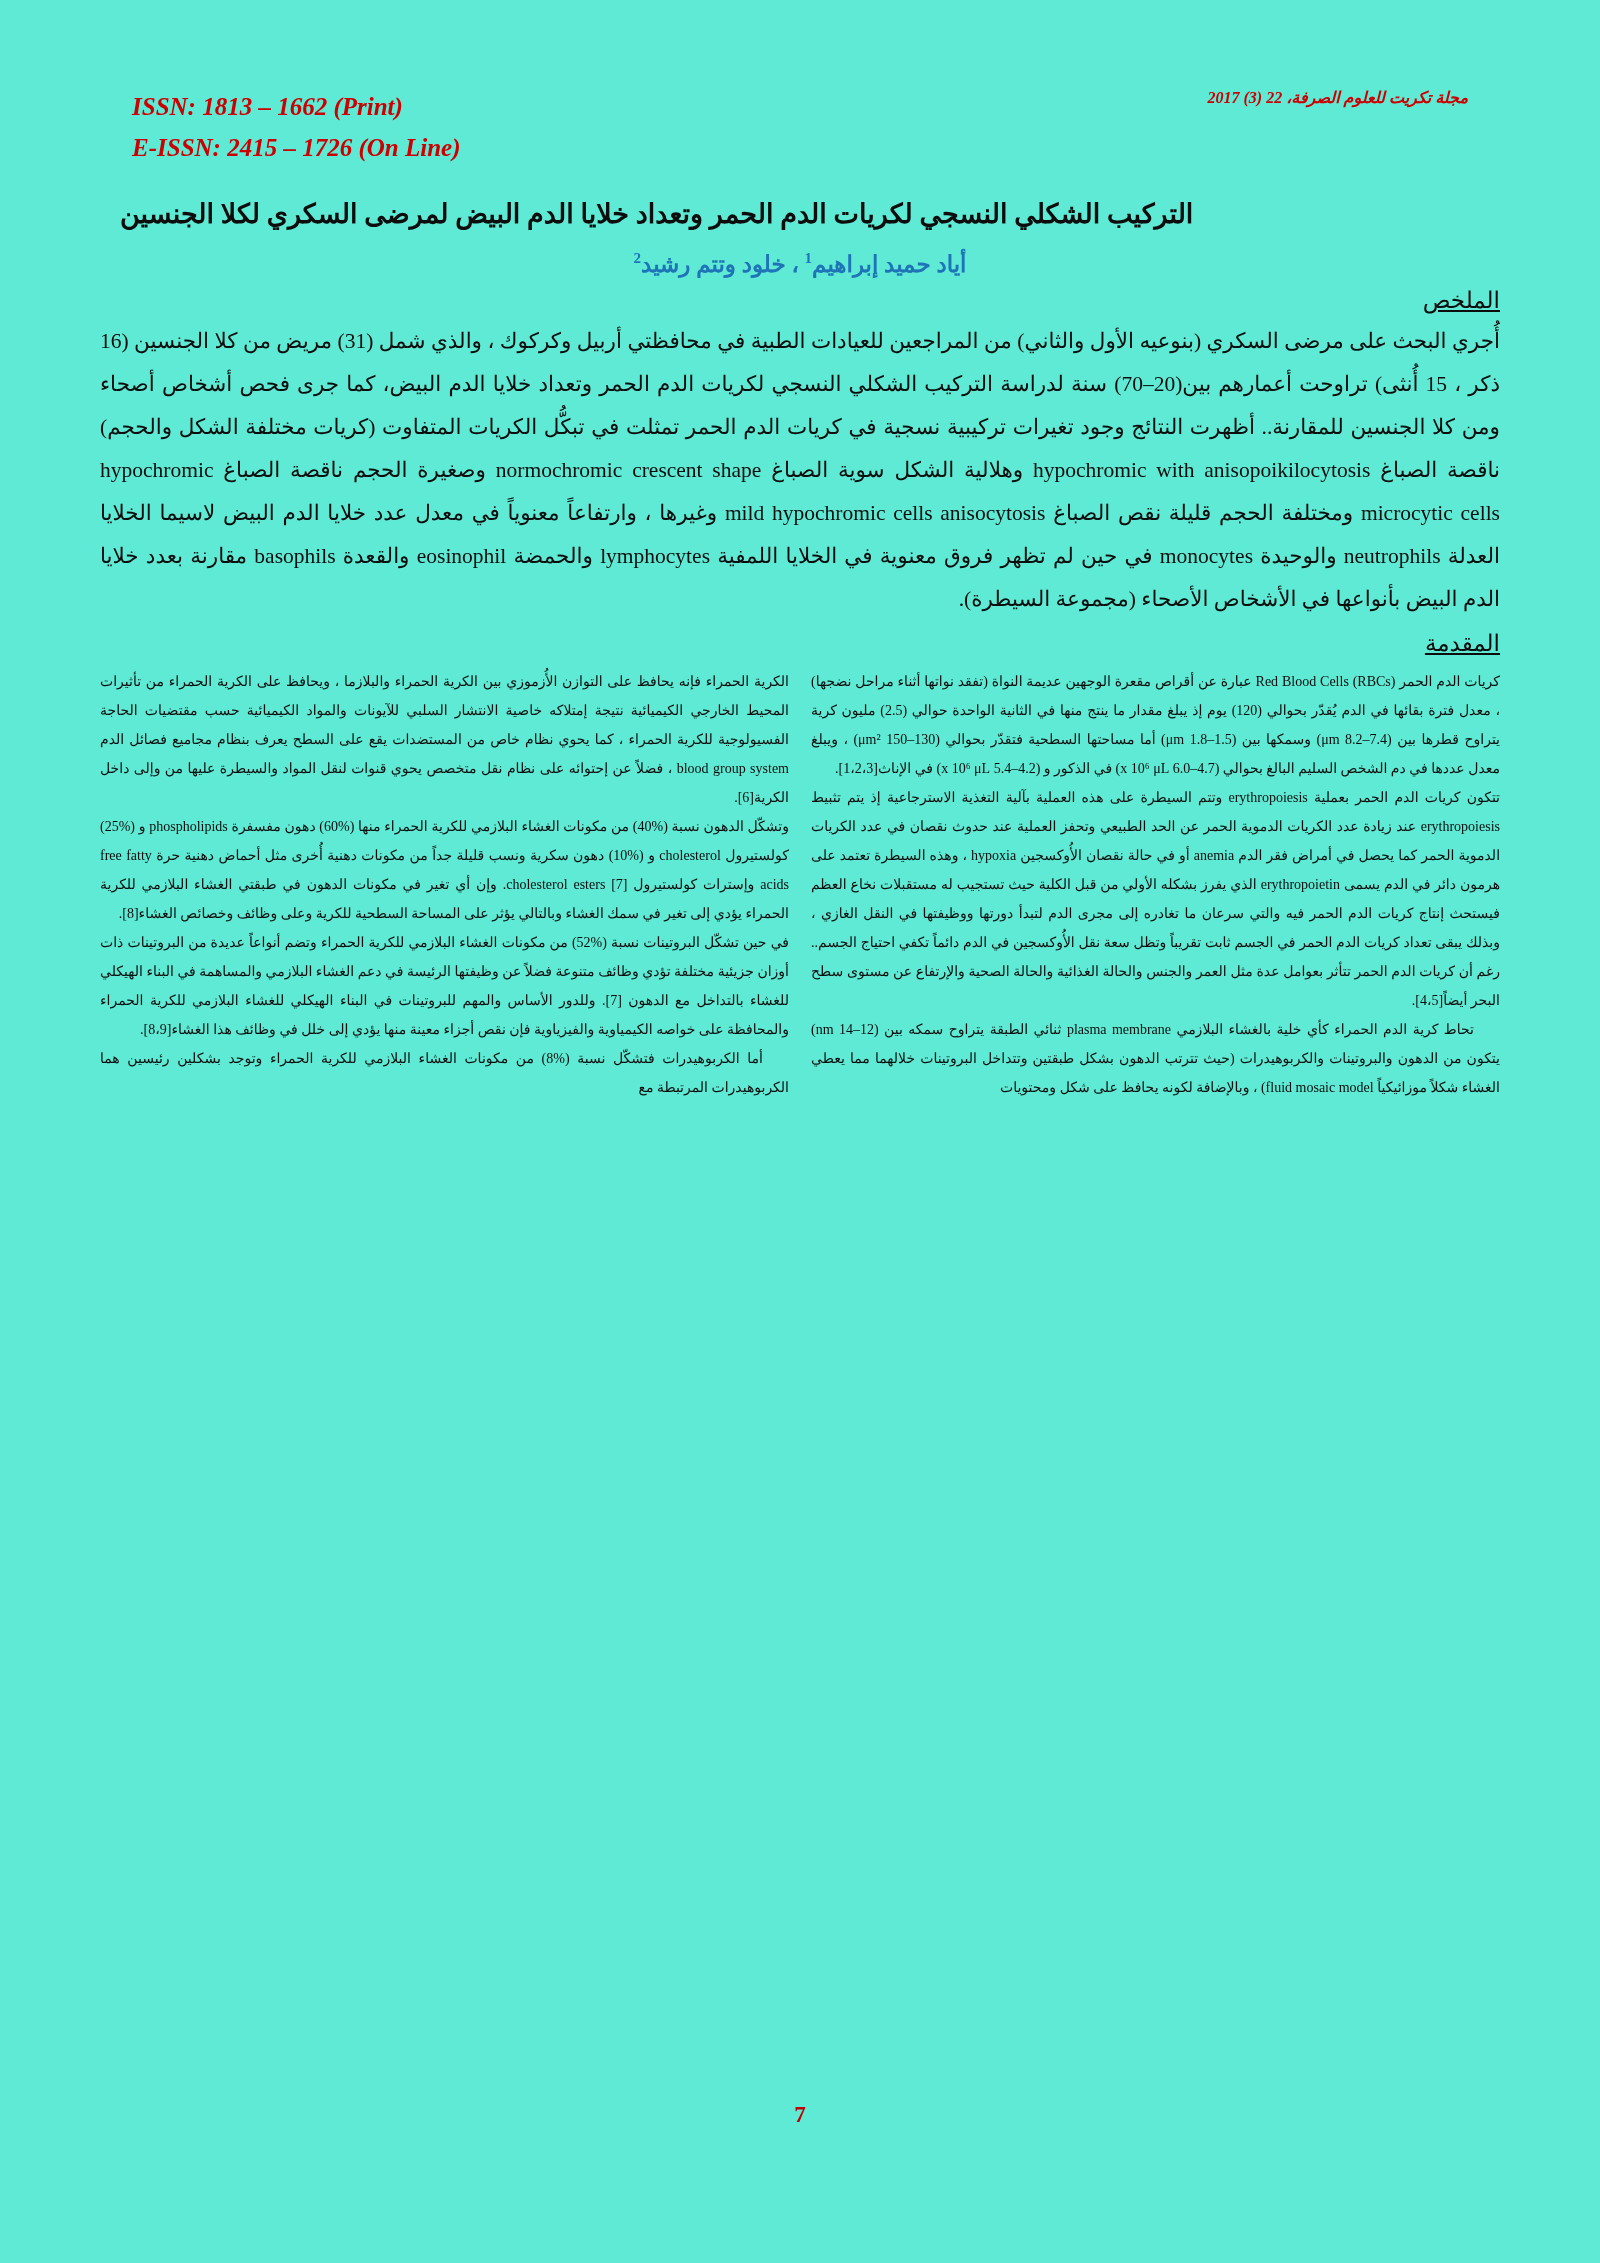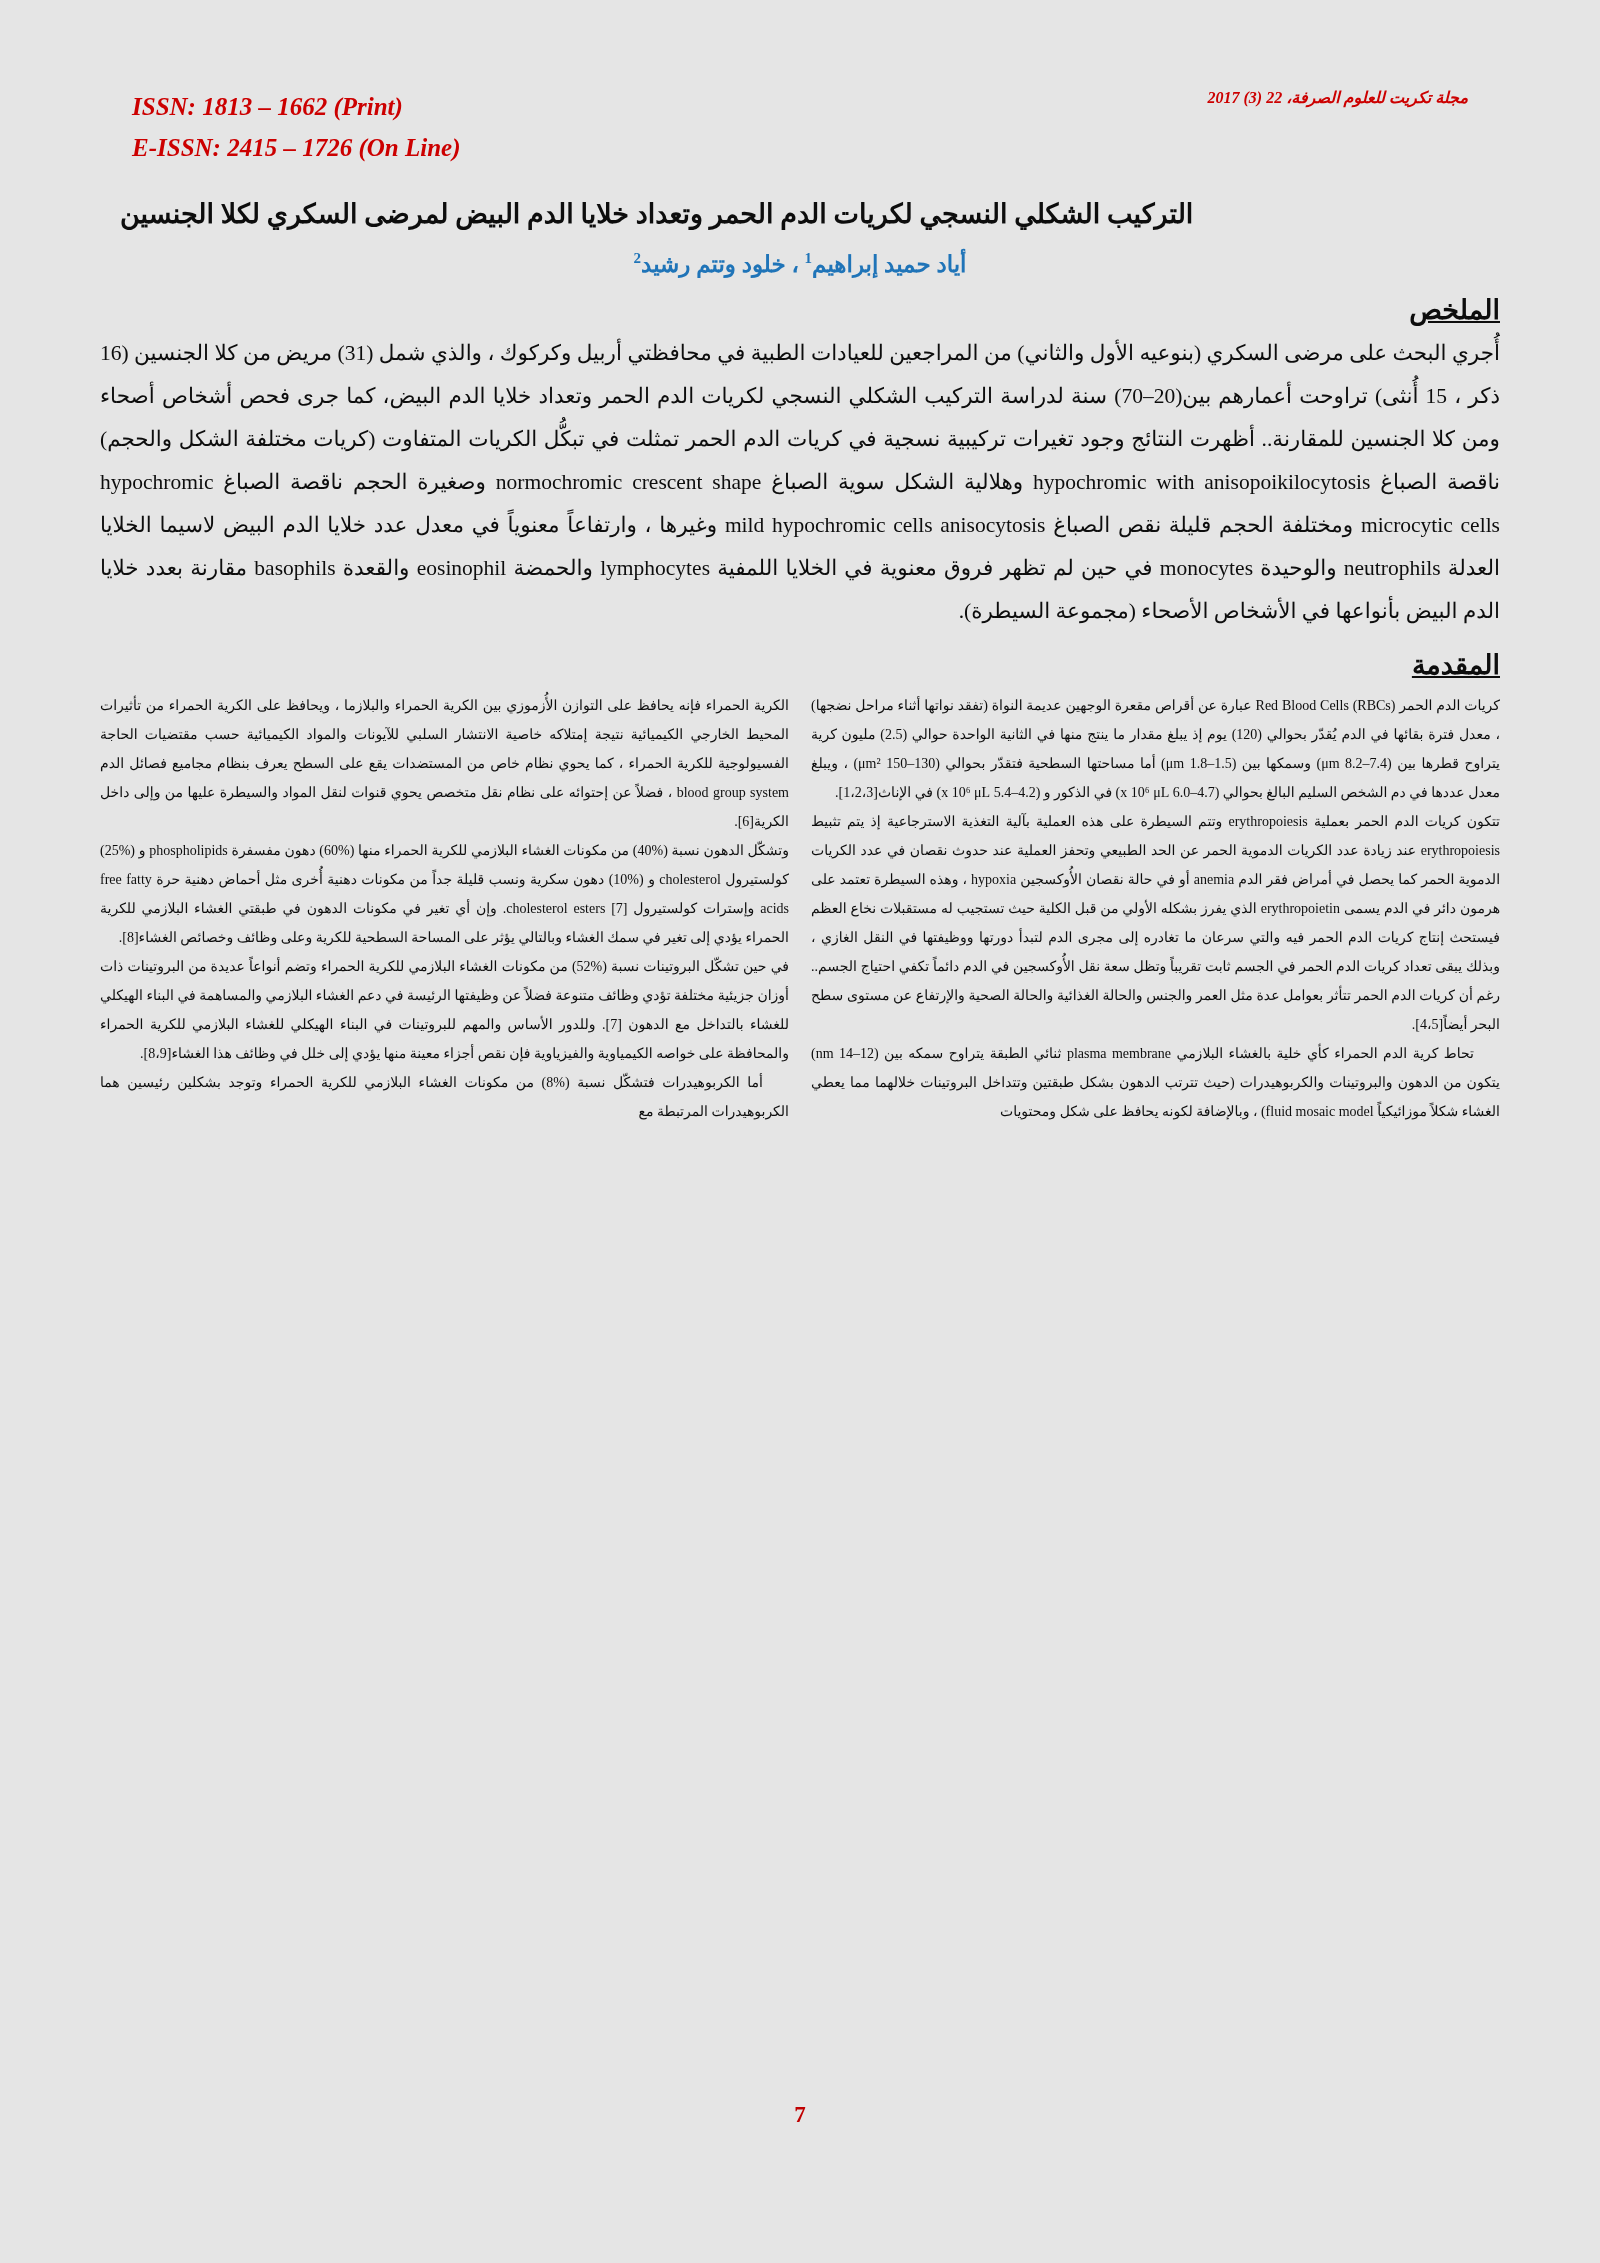--- a/index.html
+++ b/index.html
@@ -1,40 +1,40 @@
 <!DOCTYPE html>
 <html lang="ar"><head>
 <meta charset="utf-8">
 <style>
   html,body{margin:0;padding:0;background:#ffffff;}
   body{
     width:1600px;height:2263px;
     font-family:"Liberation Serif","DejaVu Serif",serif;
     color:#1a1a1a;
   }
-  .page{position:relative;width:1600px;height:2263px;overflow:hidden;background:#e5e5e5;}
+  .page{position:relative;width:1600px;height:2263px;overflow:hidden;background:#5eead4;}
 
   
   .header{display:flex;justify-content:space-between;align-items:flex-start;
           padding:86px 132px 0 132px;}
   .issn-block{font-size:25px;font-weight:bold;font-style:italic;line-height:41px;color:#cc0000;white-space:nowrap;}
   .journal-name{font-size:16px;font-weight:bold;font-style:italic;color:#cc0000;direction:rtl;white-space:nowrap;padding-top:2px;}
 
   
   .title{direction:rtl;text-align:left;font-size:27px;font-weight:bold;color:#0d0d0d;
          margin:26px 120px 0 120px;line-height:40px;}
   .authors{direction:rtl;text-align:center;font-size:23px;font-weight:bold;color:#1f74b8;margin-top:16px;}
   .authors sup{font-size:15px;}
   .affiliations{direction:rtl;text-align:center;font-size:20px;font-style:italic;color:#c00000;
                 margin-top:14px;line-height:40px;}
   .affiliations sup{font-size:13px;}
 
   
-  .sec-heading{direction:rtl;text-align:right;font-size:27px;font-weight:bold;color:#0d0d0d;
-               margin:16px 100px 0 100px;}
+  .sec-heading{direction:rtl;text-align:right;font-size:23px;font-weight:normal;color:#0d0d0d;
+               margin:9px 100px 0 100px;}
   .sec-heading span{text-decoration:underline;}
 
   
   .abstract-body{direction:rtl;text-align:justify;text-justify:inter-word;
                  margin:6px 100px 0 100px;font-size:21.5px;line-height:43px;color:#0d0d0d;}
 
   
   .columns{display:flex;flex-direction:row;gap:22px;margin:10px 100px 0 100px;direction:rtl;}
   .col{width:689px;direction:rtl;text-align:justify;text-justify:inter-word;
        font-size:14px;line-height:29px;color:#0d0d0d;}

